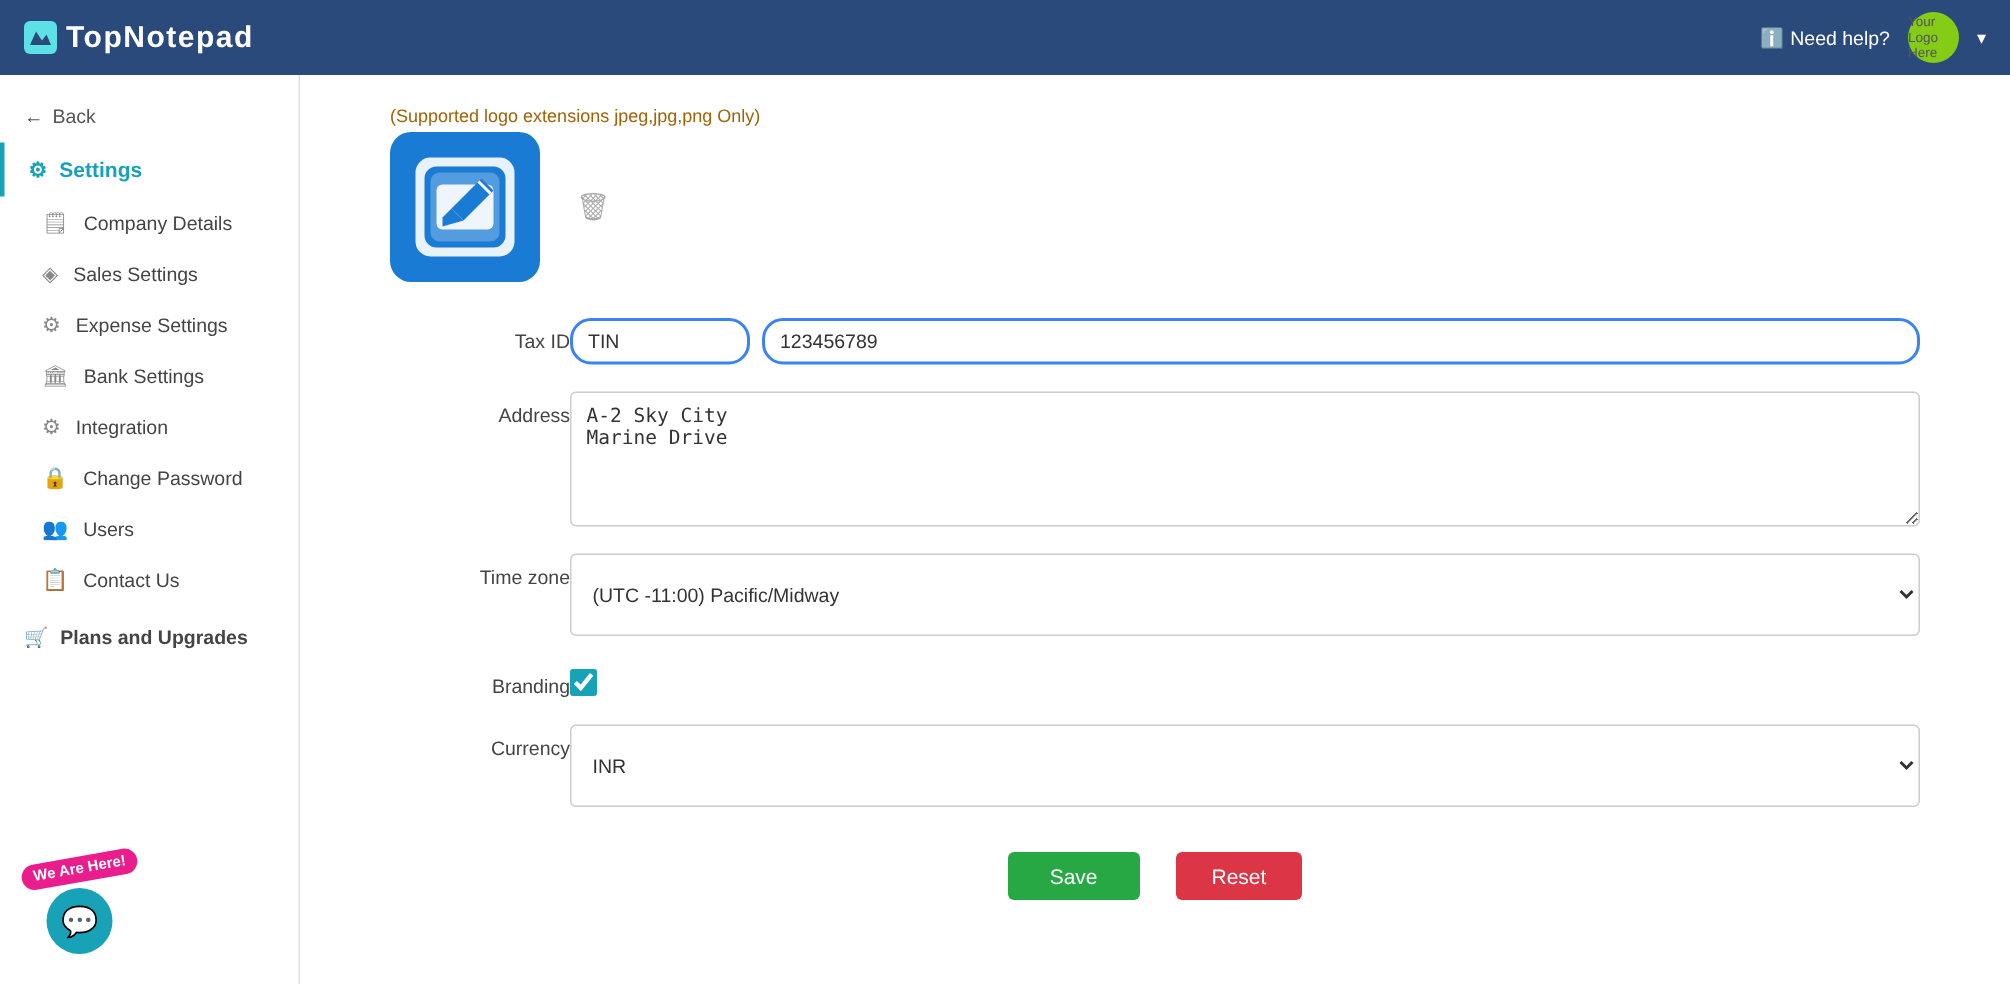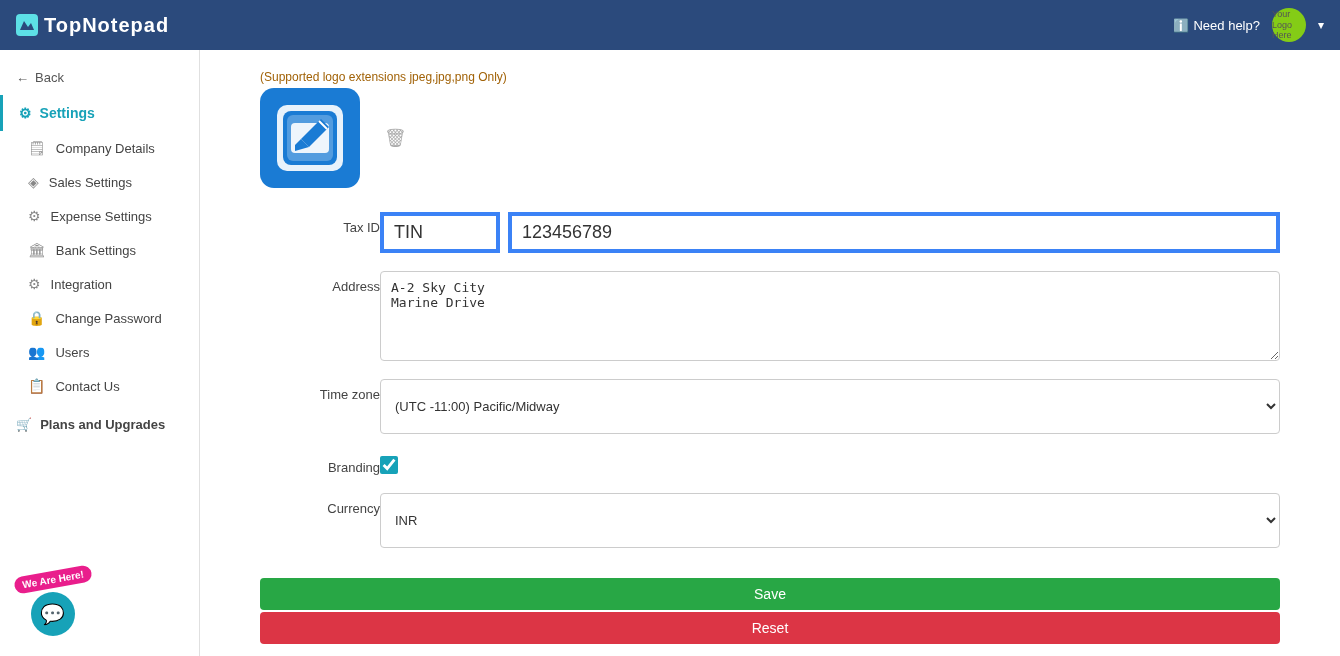--- a/index.html
+++ b/index.html
@@ -166,24 +166,24 @@
       color: #444;
       font-size: 13px;
       flex-shrink: 0;
     }
     .form-fields {
       display: flex;
       gap: 8px;
       flex: 1;
     }
     .form-input {
-      border: 4px solid #3b82f6;
-      border-radius: 0;
+      border: 2px solid #3b82f6;
+      border-radius: 14px;
       padding: 6px 10px;
-      font-size: 18px;
+      font-size: 13px;
       color: #333;
       outline: none;
     }
     .tax-type { width: 120px; }
     .tax-value { flex: 1; }
     .website-input { flex: 1; color: #17a2b8; }
     .address-textarea {
       flex: 1;
       height: 90px;
       resize: vertical;
@@ -206,24 +206,23 @@
     }
     .branding-check {
       width: 18px;
       height: 18px;
       margin-top: 4px;
       accent-color: #17a2b8;
     }
 
     .form-actions {
       display: flex;
-      gap: 2px;
+      gap: 24px;
       justify-content: center;
       margin-top: 30px;
-      flex-direction: column;
     }
     .btn-save {
       background: #28a745;
       color: white;
       border: none;
       border-radius: 4px;
       padding: 8px 28px;
       font-size: 14px;
       cursor: pointer;
     }

